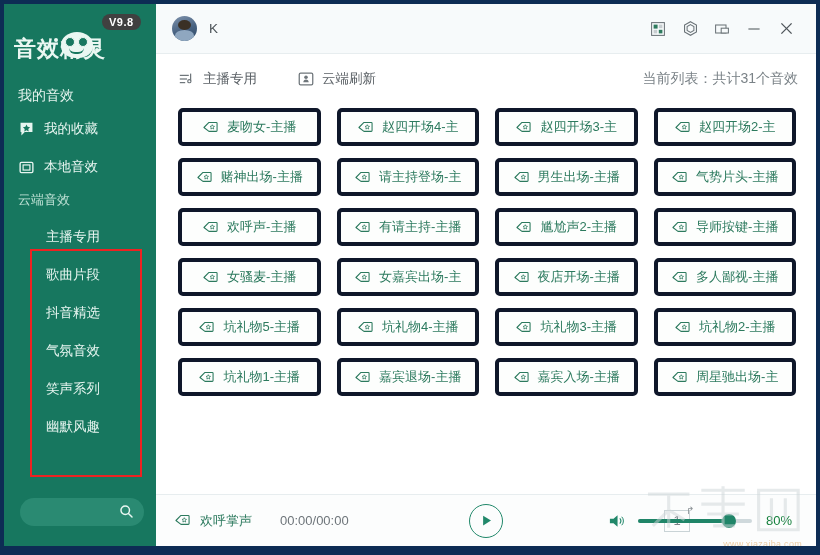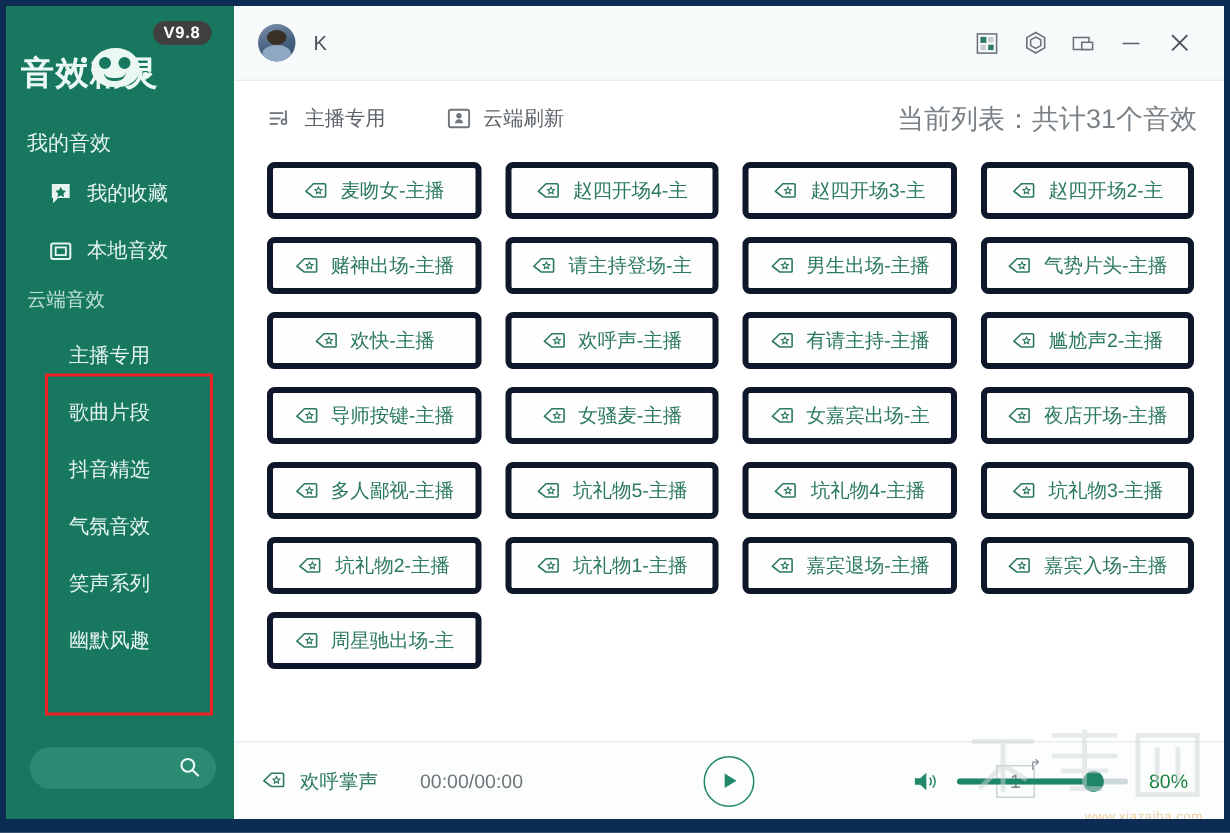--- a/index.html
+++ b/index.html
@@ -94,21 +94,21 @@
   .side-head.sub {
     font-size: 13px;
     color: #bde0d4;
     height: 28px;
     line-height: 28px;
   }
   .side-item {
     height: 38px;
     display: flex;
     align-items: center;
-    padding-left: 28px;
+    padding-left: 14px;
     font-size: 13.5px;
     color: #e7f5f0;
     cursor: pointer;
   }
   .side-item .ico {
     width: 17px; height: 17px;
     margin-right: 9px;
     display: inline-flex;
     align-items: center;
     justify-content: center;
@@ -214,21 +214,21 @@
     display: flex;
     align-items: center;
     font-size: 13.5px;
     color: #5b6166;
     margin-right: 40px;
     cursor: pointer;
   }
   .tool-item .ico { width: 18px; height: 18px; margin-right: 7px; display:inline-flex; align-items:center; justify-content:center;}
   .list-count {
     margin-left: auto;
-    font-size: 18px;
+    font-size: 14px;
     color: #7a8287;
     text-align: right;
   }
 
   .grid {
     flex: 1 1 auto;
     padding: 4px 20px 0 22px;
     display: grid;
     grid-template-columns: repeat(4, 1fr);
     grid-auto-rows: 50px;
@@ -517,27 +517,20 @@
                 <path d="M2.5 11L9 4.5h9.5a1 1 0 0 1 1 1V15a1 1 0 0 1-1 1H9z" fill="none" stroke="#2c7a5e" stroke-width="1.4" stroke-linejoin="round"></path>
                 <path d="M13.3 7.4l.9 1.9 2 .3-1.5 1.4.4 2-1.8-1-1.8 1 .4-2-1.5-1.4 2-.3z" fill="none" stroke="#2c7a5e" stroke-width="1"></path>
               </svg></span>
             <span>气势片头-主播</span>
           </div>
           <div class="sfx">
             <span class="tagico"><svg viewBox="0 0 22 22" width="17" height="17">
                 <path d="M2.5 11L9 4.5h9.5a1 1 0 0 1 1 1V15a1 1 0 0 1-1 1H9z" fill="none" stroke="#2c7a5e" stroke-width="1.4" stroke-linejoin="round"></path>
                 <path d="M13.3 7.4l.9 1.9 2 .3-1.5 1.4.4 2-1.8-1-1.8 1 .4-2-1.5-1.4 2-.3z" fill="none" stroke="#2c7a5e" stroke-width="1"></path>
               </svg></span>
-            <span>欢快-主播</span>
-          </div>
-          <div class="sfx">
-            <span class="tagico"><svg viewBox="0 0 22 22" width="17" height="17">
-                <path d="M2.5 11L9 4.5h9.5a1 1 0 0 1 1 1V15a1 1 0 0 1-1 1H9z" fill="none" stroke="#2c7a5e" stroke-width="1.4" stroke-linejoin="round"></path>
-                <path d="M13.3 7.4l.9 1.9 2 .3-1.5 1.4.4 2-1.8-1-1.8 1 .4-2-1.5-1.4 2-.3z" fill="none" stroke="#2c7a5e" stroke-width="1"></path>
-              </svg></span>
             <span>欢呼声-主播</span>
           </div>
           <div class="sfx">
             <span class="tagico"><svg viewBox="0 0 22 22" width="17" height="17">
                 <path d="M2.5 11L9 4.5h9.5a1 1 0 0 1 1 1V15a1 1 0 0 1-1 1H9z" fill="none" stroke="#2c7a5e" stroke-width="1.4" stroke-linejoin="round"></path>
                 <path d="M13.3 7.4l.9 1.9 2 .3-1.5 1.4.4 2-1.8-1-1.8 1 .4-2-1.5-1.4 2-.3z" fill="none" stroke="#2c7a5e" stroke-width="1"></path>
               </svg></span>
             <span>有请主持-主播</span>
           </div>
           <div class="sfx">

